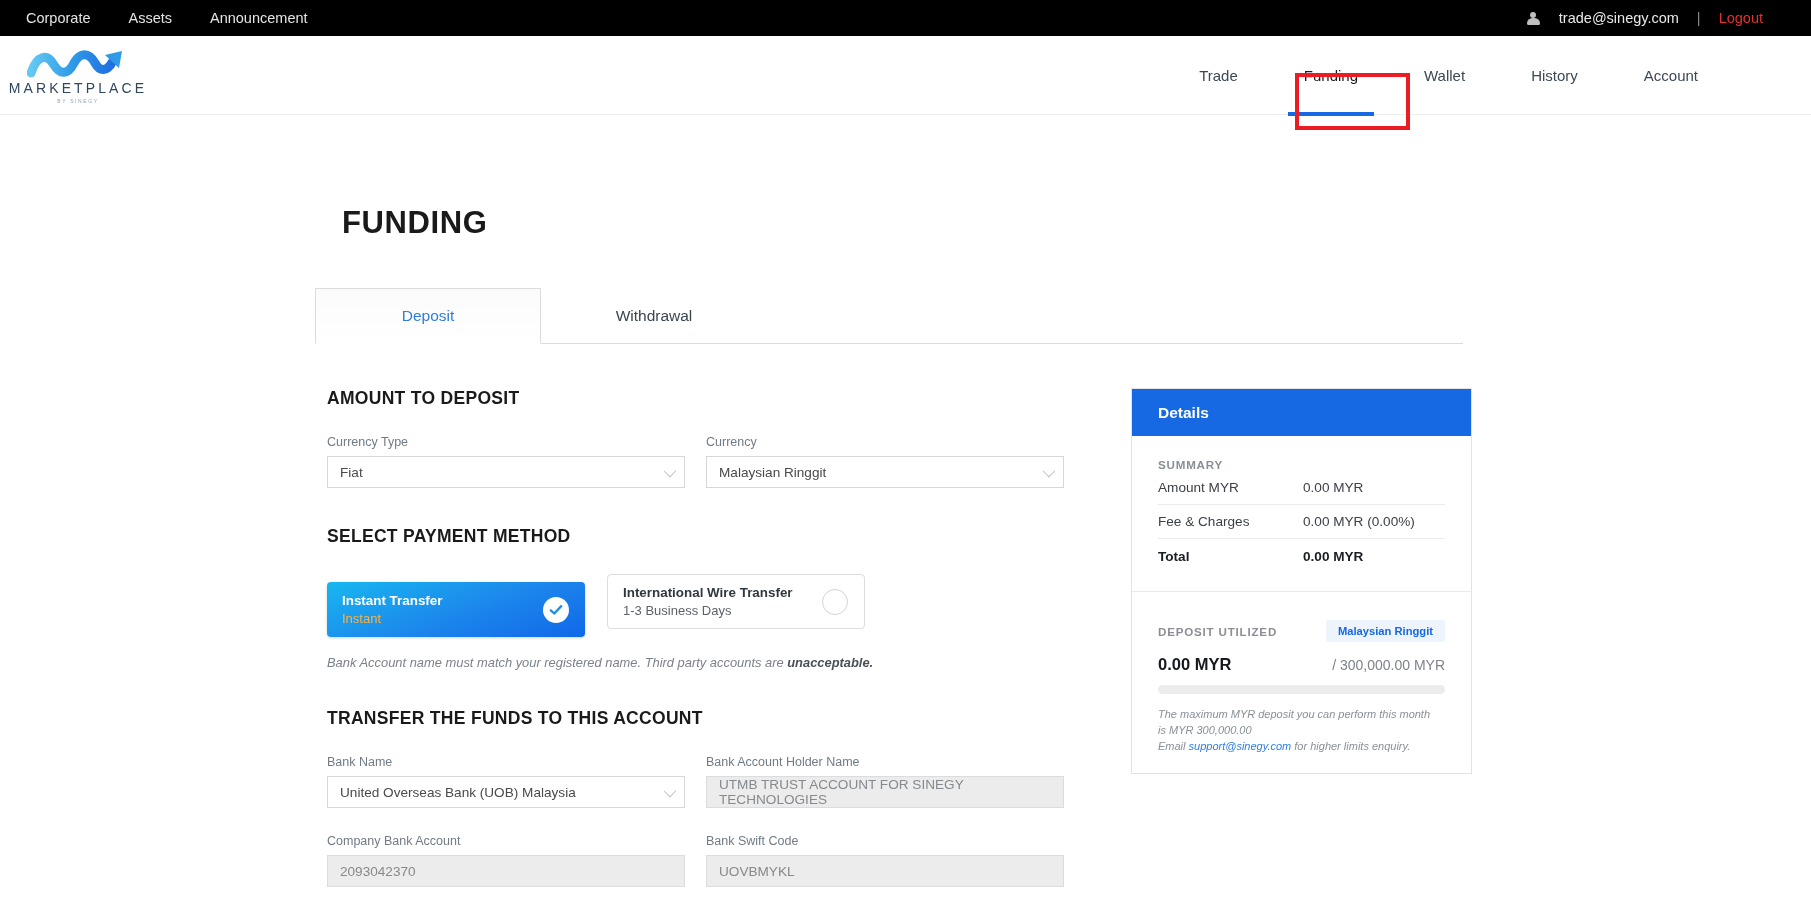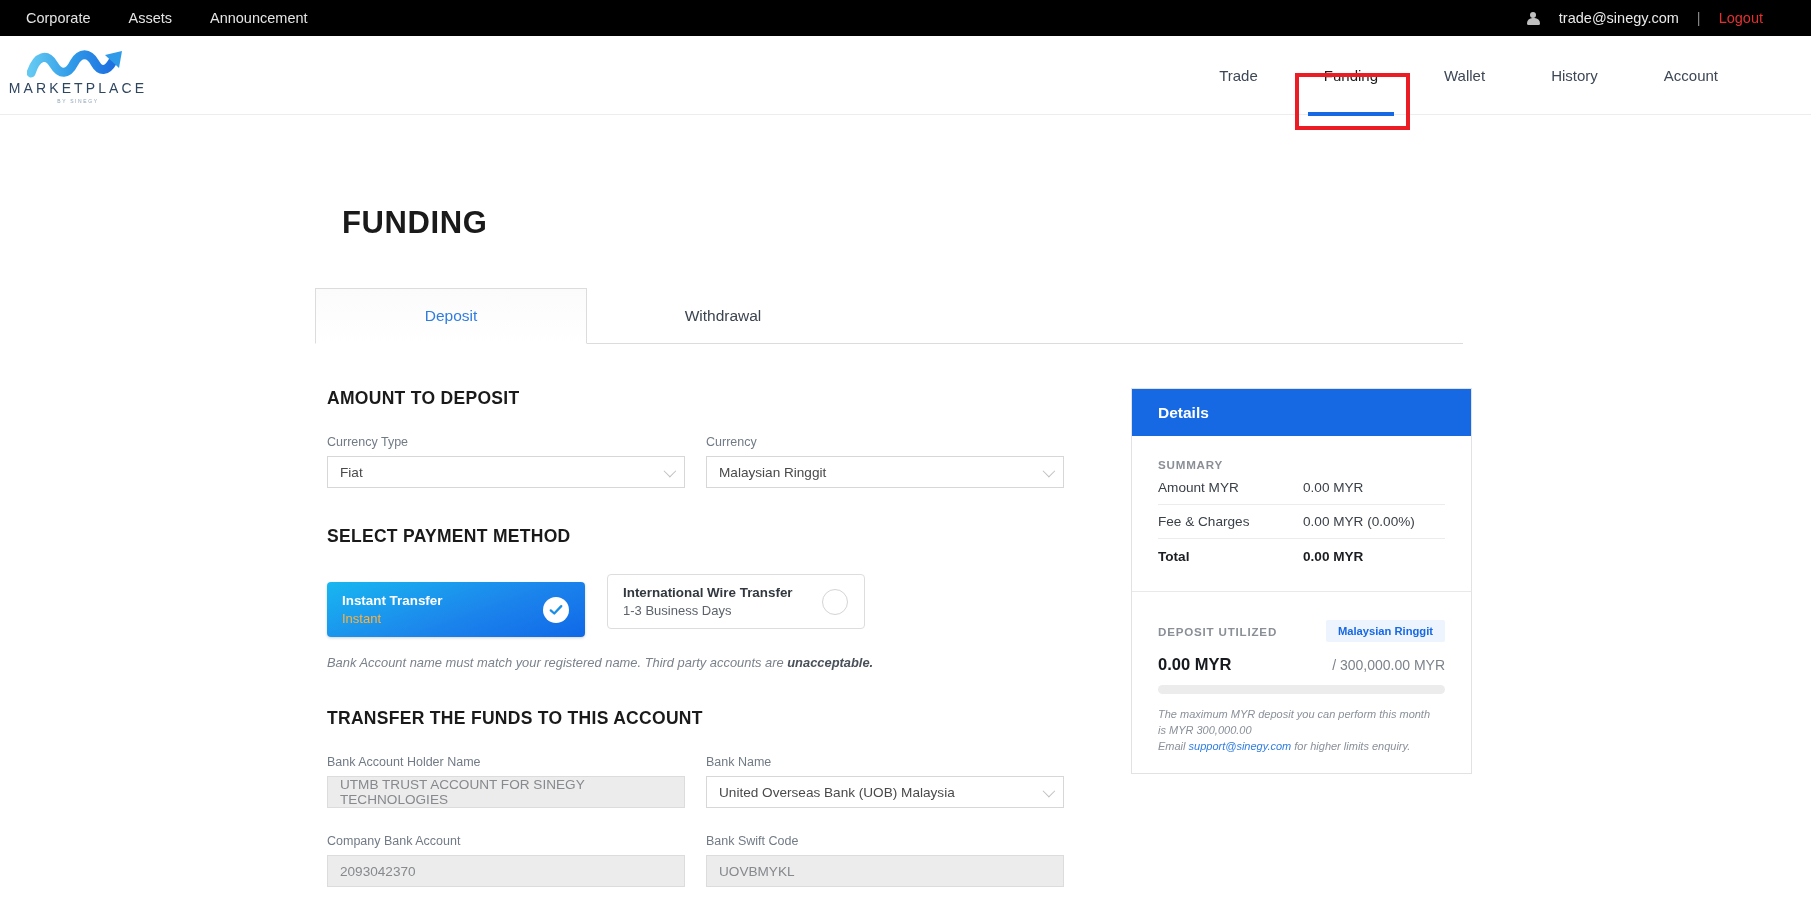--- a/index.html
+++ b/index.html
@@ -69,21 +69,21 @@
     letter-spacing: 1.6px;
     color: #8ea3b8;
     margin-top: 2px;
   }
 
   .mainnav {
     margin-left: auto;
     display: flex;
     align-items: center;
     height: 79px;
-    padding-right: 60px;
+    padding-right: 80px;
   }
   .nav-item {
     position: relative;
     height: 79px;
     display: flex;
     align-items: center;
     padding: 0 33px;
     font-size: 15px;
     color: #3d4756;
     cursor: pointer;
@@ -123,21 +123,21 @@
   }
 
   .tabs {
     margin: 47px 0 0 315px;
     width: 1148px;
     display: flex;
     border-bottom: 1px solid #dcdcdc;
     height: 56px;
   }
   .tab {
-    width: 272px;
+    width: 226px;
     display: flex;
     align-items: center;
     justify-content: center;
     font-size: 15.5px;
     color: #3c4450;
     cursor: pointer;
     height: 56px;
   }
   .tab.active {
     color: #2f7de1;
@@ -430,30 +430,30 @@
       </div>
 
       <div class="note">
         <span>Bank Account name must match your registered name. Third party accounts are </span><b>unacceptable.</b>
       </div>
 
       <div class="section-title" style="margin-top:38px">TRANSFER THE FUNDS TO THIS ACCOUNT</div>
 
       <div class="field-row">
         <div class="field">
-          <div class="field-label">Bank Account Holder Name</div>
-          <div class="readonly-box">
-            <span>UTMB TRUST ACCOUNT FOR SINEGY TECHNOLOGIES</span>
-          </div>
-        </div>
-        <div class="field">
           <div class="field-label">Bank Name</div>
           <div class="select-box">
             <span>United Overseas Bank (UOB) Malaysia</span>
             <span class="chev"></span>
+          </div>
+        </div>
+        <div class="field">
+          <div class="field-label">Bank Account Holder Name</div>
+          <div class="readonly-box">
+            <span>UTMB TRUST ACCOUNT FOR SINEGY TECHNOLOGIES</span>
           </div>
         </div>
       </div>
 
       <div class="field-row">
         <div class="field">
           <div class="field-label">Company Bank Account</div>
           <div class="readonly-box">
             <span>2093042370</span>
           </div>

